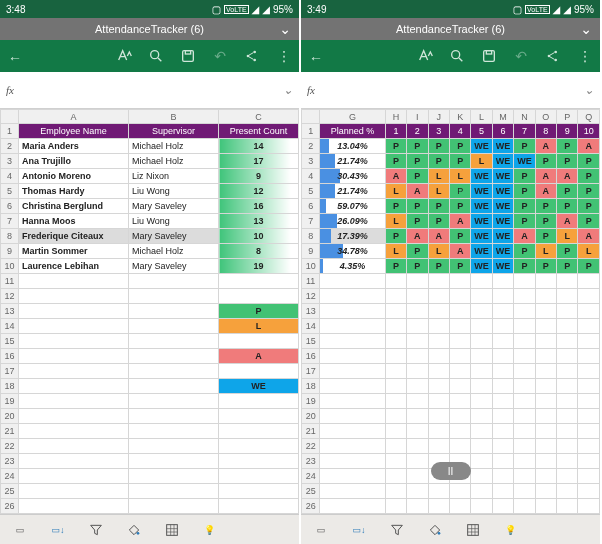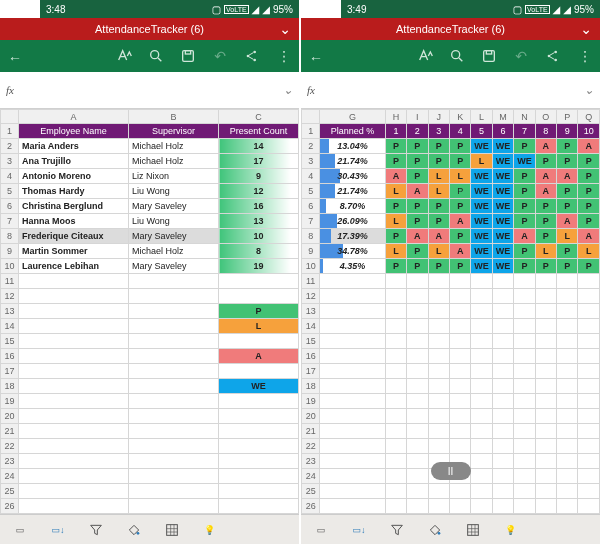--- a/index.html
+++ b/index.html
@@ -26,25 +26,24 @@
   }
   .statusbar {
     background: #18633f;
     color: #fff;
     height: 18px;
     display: flex;
     align-items: center;
     justify-content: space-between;
     padding: 0 6px;
     font-size: 10px;
-    margin-left: 40px;
   }
   .status-right { display:flex; align-items:center; gap:3px;}
   .titlebar {
-    background: #b91c1c;
+    background: #737373;
     color: #fff;
     height: 22px;
     display:flex;
     align-items:center;
     justify-content:center;
     font-size: 11px;
     position:relative;
   }
   .titlebar .chev { position:absolute; right:8px; font-size:14px; }
   .toolbar {
@@ -529,21 +528,21 @@
             <td class="cell-green">P</td>
             <td class="cell-WE">WE</td>
             <td class="cell-WE">WE</td>
             <td class="cell-P">P</td>
             <td class="cell-A">A</td>
             <td class="cell-P">P</td>
             <td class="cell-P">P</td>
           </tr>
           <tr>
             <th class="rownum">6</th>
-            <td class="bar-cell"><div class="bar-fill" style="width: 9%;"></div><span class="bar-text">8.70%</span></td>
+            <td class="bar-cell"><div class="bar-fill" style="width: 9%;"></div><span class="bar-text">59.07%</span></td>
             <td class="cell-P">P</td>
             <td class="cell-P">P</td>
             <td class="cell-P">P</td>
             <td class="cell-P">P</td>
             <td class="cell-WE">WE</td>
             <td class="cell-WE">WE</td>
             <td class="cell-P">P</td>
             <td class="cell-P">P</td>
             <td class="cell-P">P</td>
             <td class="cell-P">P</td>

